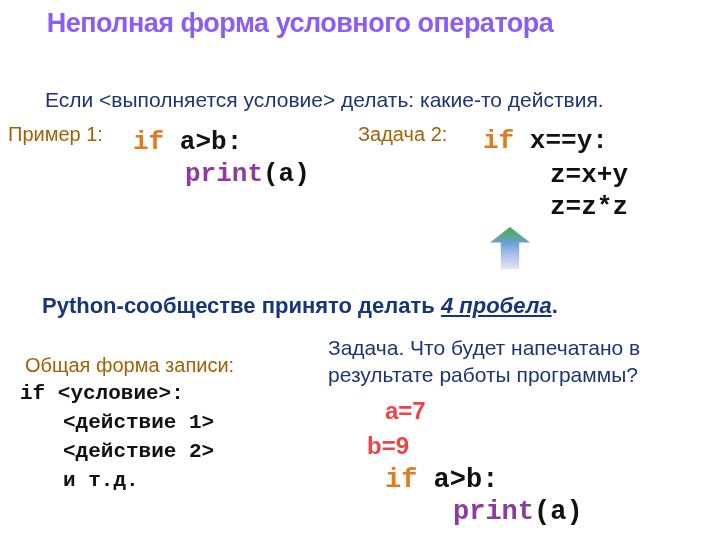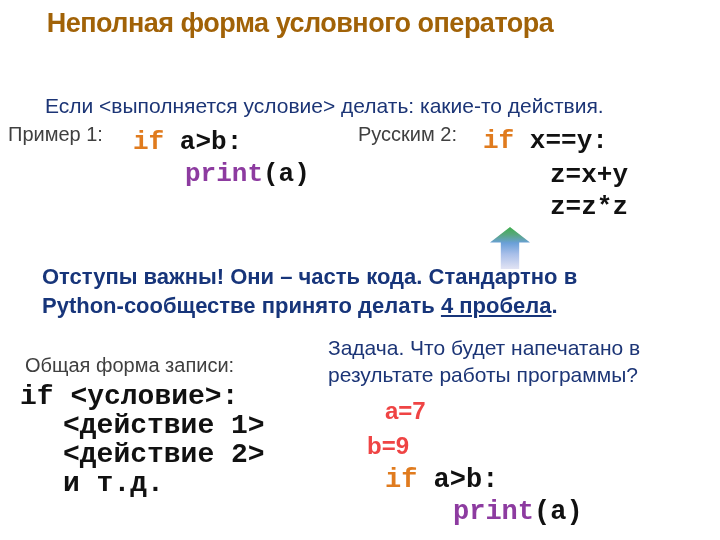--- a/index.html
+++ b/index.html
@@ -8,39 +8,39 @@
     background:#ffffff;
     font-family:"Liberation Sans", sans-serif;
     overflow:hidden;
     position:relative;
   }
   .slide{position:absolute;inset:0;width:720px;height:540px;background:#fff;}
   .abs{position:absolute;}
   .title{
     top:8px;left:0;width:600px;
     text-align:center;
-    font-size:27px;font-weight:bold;color:#a16207;
+    font-size:27px;font-weight:bold;color:#8b5cf6;
     letter-spacing:-0.5px;
   }
   .plain{font-size:21px;color:#1c3576;}
-  .label{font-size:20px;color:#404040;}
+  .label{font-size:20px;color:#a16207;}
 
   .code{
     font-family:"Liberation Mono","DejaVu Sans Mono",monospace;
     font-weight:bold;color:#111111;
     white-space:pre;line-height:1;
   }
   .code-lg{font-size:26px;}
-  .code-md{font-size:28px;}
+  .code-md{font-size:21px;}
   .code-task{font-size:27px;}
   .kw-if{color:#e07b1e;}
   .kw-print{color:#8d3ba0;}
 
   .intro1{top:52px;left:45px;}
-  .intro2{top:94px;left:45px;}
+  .intro2{top:88px;left:45px;}
 
   .ex1-label{top:123px;left:8px;}
   .ex1-line1{top:129px;left:133px;}
   .ex1-line2{top:161px;left:185px;}
 
   .ex2-label{top:123px;left:358px;}
   .ex2-line1{top:128px;left:483px;}
   .ex2-line2{top:162px;left:550px;text-align:center;}
   .ex2-line3{top:194px;left:550px;}
 
@@ -50,21 +50,21 @@
     top:227px;left:490px;width:40px;height:42px;
     background:linear-gradient(180deg,#3fae4e 0%,#58a77e 18%,#6a9fd8 38%,#a9bfe9 65%,#e2e4f4 100%);
     clip-path:polygon(50% 0,100% 37%,73% 37%,73% 100%,27% 100%,27% 37%,0 37%);
   }
 
   .emphasis{
     top:262px;left:42px;width:640px;
     font-size:22px;font-weight:bold;color:#17357a;
     line-height:29px;
   }
-  .underlined{text-decoration:underline;}
+  .underlined{text-decoration:underline;font-style:italic;}
 
   .gf-label{top:354px;left:25px;}
   .gf-line1{top:383px;left:20px;}
   .gf-line2{top:412px;left:63px;}
   .gf-line3{top:441px;left:63px;}
   .gf-line4{top:470px;left:63px;}
 
   .task-q{
     top:334px;left:328px;width:370px;
     font-size:21px;color:#1c3576;line-height:27px;
@@ -84,30 +84,30 @@
 <div class="slide">
 
   <div class="abs title">Неполная форма условного оператора</div>
 
   <div class="abs intro2 plain">Если &lt;выполняется условие&gt; делать: какие-то действия.</div>
 
   <div class="abs ex1-label label">Пример 1:</div>
   <div class="abs ex1-line1 code code-lg"><span class="kw-if">if</span><span> a&gt;b:</span></div>
   <div class="abs ex1-line2 code code-lg"><span class="kw-print">print</span><span>(a)</span></div>
 
-  <div class="abs ex2-label label">Русским 2:</div>
+  <div class="abs ex2-label label">Задача 2:</div>
   <div class="abs ex2-line1 code code-lg"><span class="kw-if">if</span><span> x==y:</span></div>
   <div class="abs ex2-line2 code code-lg">z=x+y</div>
   <div class="abs ex2-line3 code code-lg">z=z*z</div>
 
 
   <div class="abs up-arrow"></div>
 
   <div class="abs emphasis">
-    <span>Отступы важны! Они – часть кода. Стандартно в</span><br>
+    <br>
     <span>Python-сообществе принято делать </span><span class="underlined">4 пробела</span><span>.</span>
   </div>
 
   <div class="abs gf-label label">Общая форма записи:</div>
   <div class="abs gf-line1 code code-md">if &lt;условие&gt;:</div>
   <div class="abs gf-line2 code code-md">&lt;действие 1&gt;</div>
   <div class="abs gf-line3 code code-md">&lt;действие 2&gt;</div>
   <div class="abs task-q">
     <span>Задача. Что будет напечатано в</span><br>
     <span>результате работы программы?</span>

